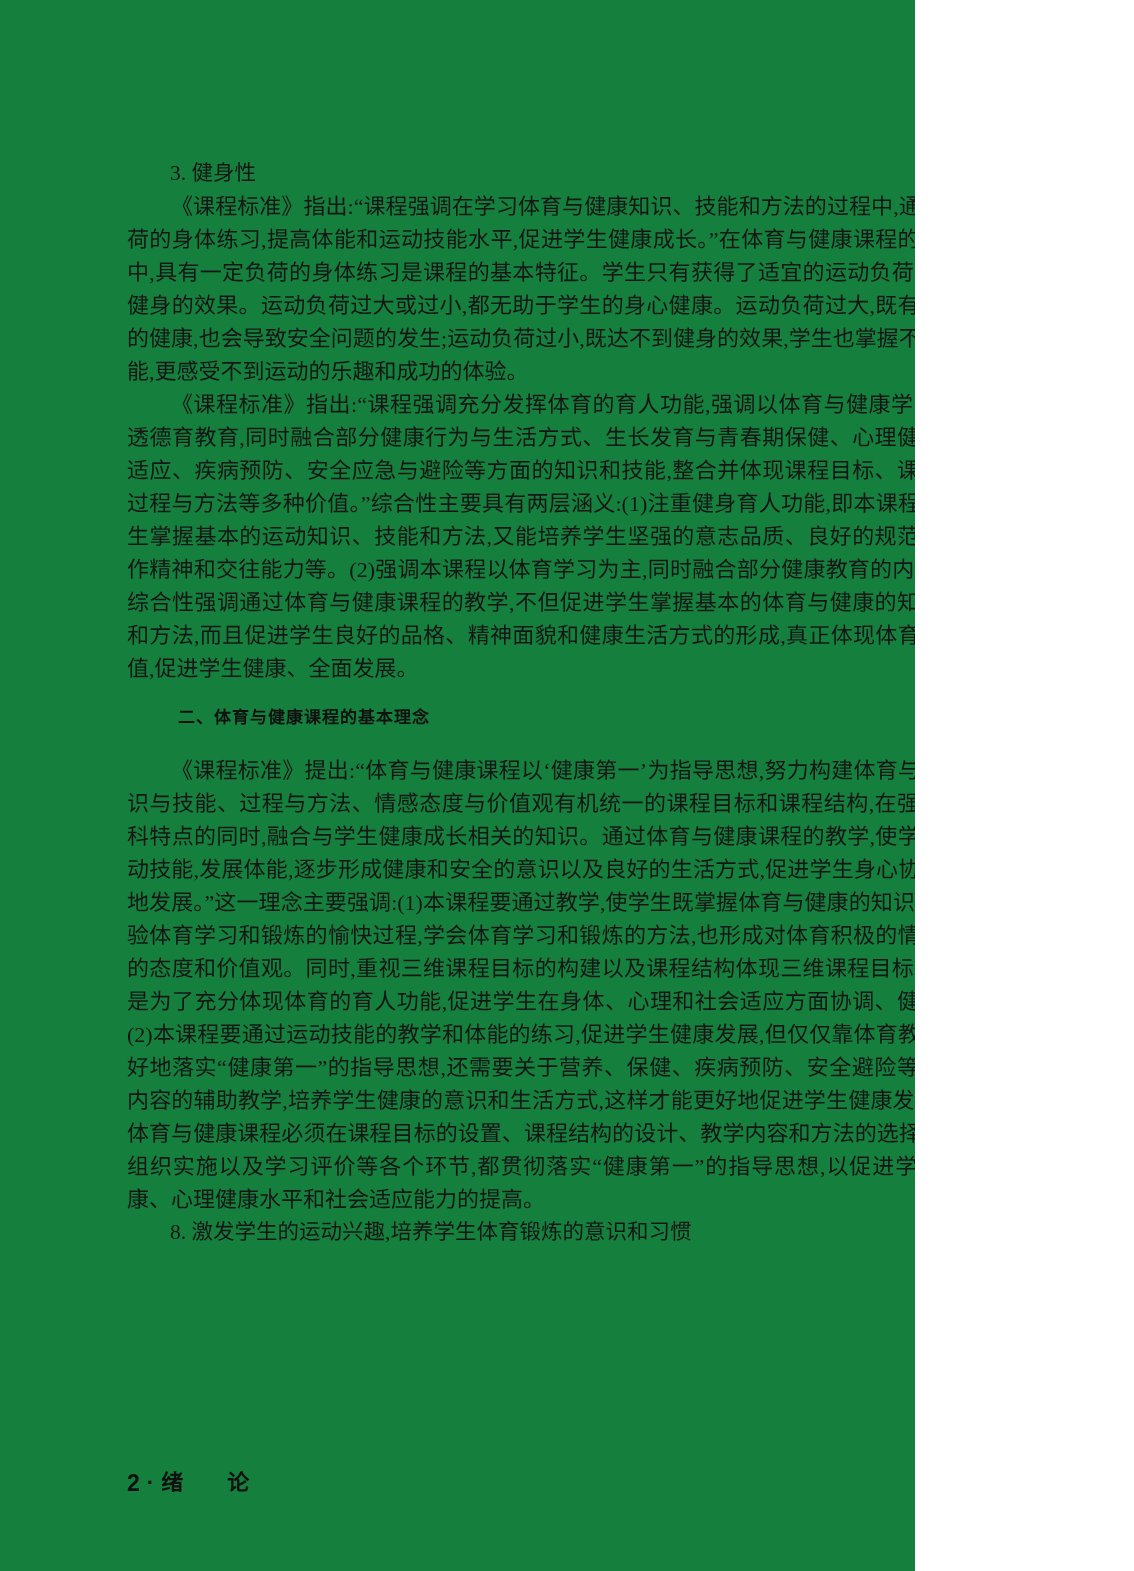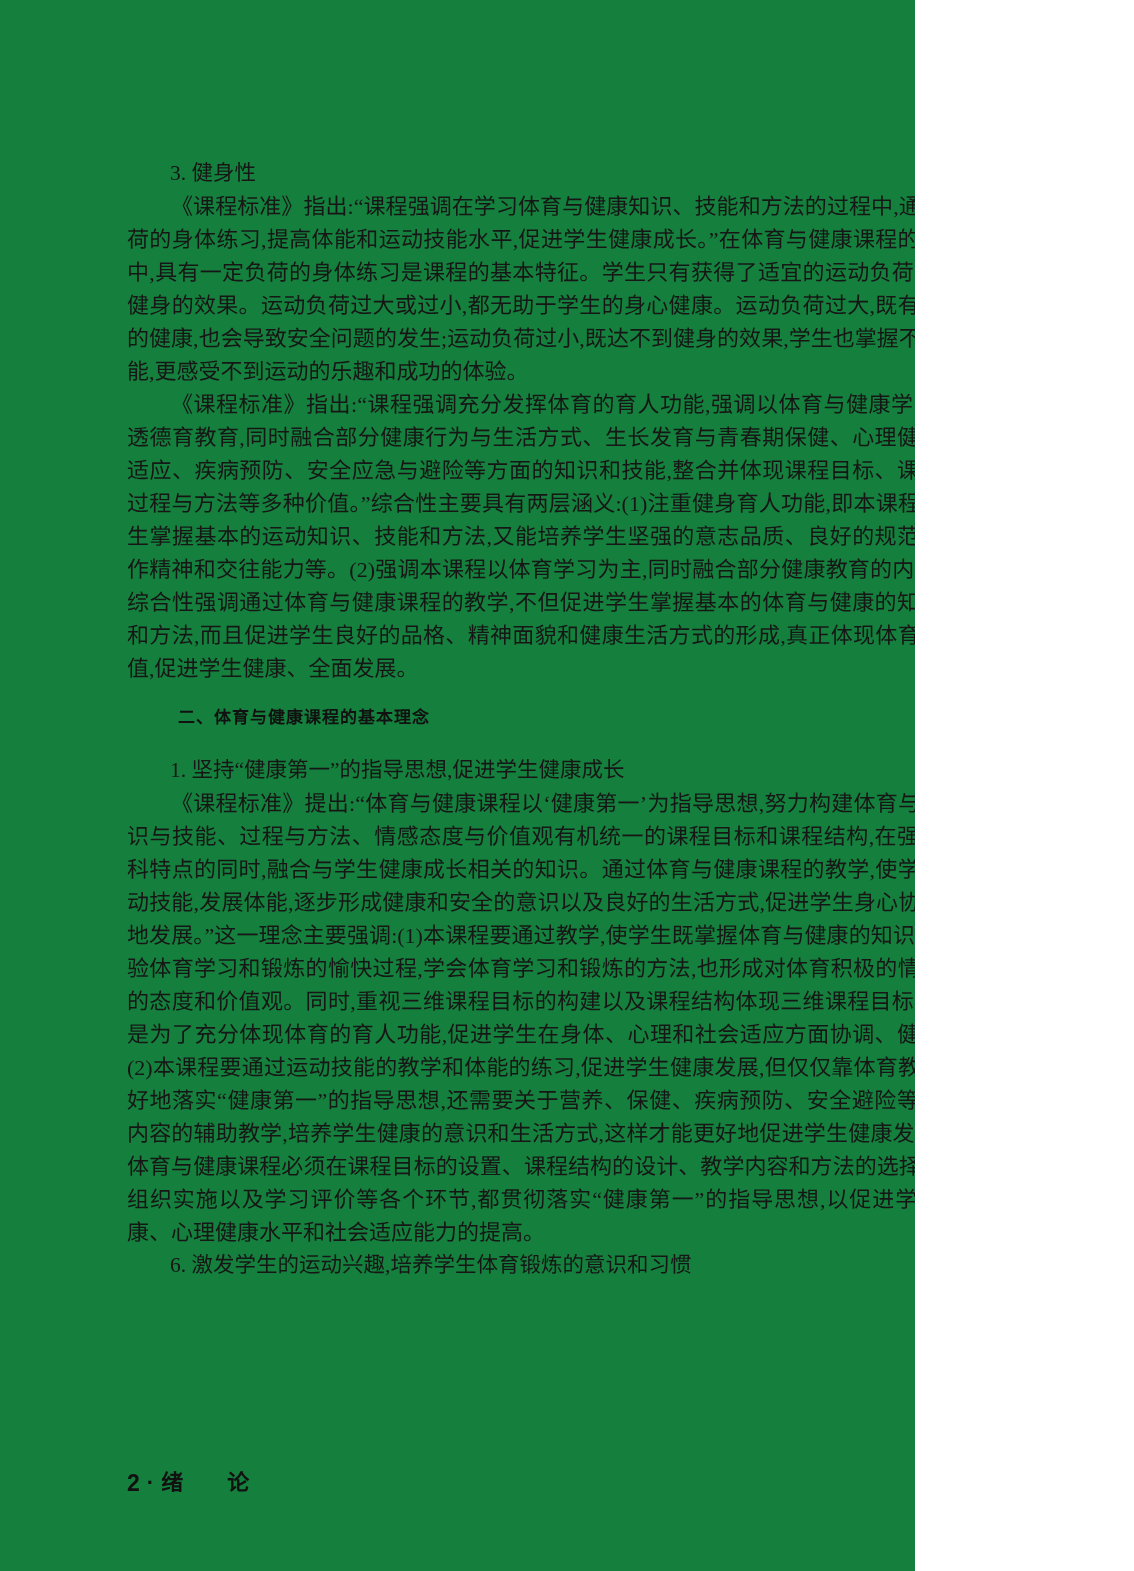--- a/index.html
+++ b/index.html
@@ -74,25 +74,24 @@
 
     <h3 class="num-heading">3. 健身性</h3>
 
     <p class="body-para">《课程标准》指出:“课程强调在学习体育与健康知识、技能和方法的过程中,通过适宜负荷的身体练习,提高体能和运动技能水平,促进学生健康成长。”在体育与健康课程的学习过程中,具有一定负荷的身体练习是课程的基本特征。学生只有获得了适宜的运动负荷,才能达到健身的效果。运动负荷过大或过小,都无助于学生的身心健康。运动负荷过大,既有损于学生的健康,也会导致安全问题的发生;运动负荷过小,既达不到健身的效果,学生也掌握不好运动技能,更感受不到运动的乐趣和成功的体验。</p>
 
 
     <p class="body-para">《课程标准》指出:“课程强调充分发挥体育的育人功能,强调以体育与健康学习为主,渗透德育教育,同时融合部分健康行为与生活方式、生长发育与青春期保健、心理健康与社会适应、疾病预防、安全应急与避险等方面的知识和技能,整合并体现课程目标、课程内容、过程与方法等多种价值。”综合性主要具有两层涵义:(1)注重健身育人功能,即本课程既能使学生掌握基本的运动知识、技能和方法,又能培养学生坚强的意志品质、良好的规范意识、合作精神和交往能力等。(2)强调本课程以体育学习为主,同时融合部分健康教育的内容。总之,综合性强调通过体育与健康课程的教学,不但促进学生掌握基本的体育与健康的知识、技能和方法,而且促进学生良好的品格、精神面貌和健康生活方式的形成,真正体现体育的教育价值,促进学生健康、全面发展。</p>
 
     <h2 class="chapter-heading">二、体育与健康课程的基本理念</h2>
 
-    <h3 class="num-heading">1. 坚持“健康第一”的指导思想,促进学生健康成长</h3>
 
     <p class="body-para">《课程标准》提出:“体育与健康课程以‘健康第一’为指导思想,努力构建体育与健康的知识与技能、过程与方法、情感态度与价值观有机统一的课程目标和课程结构,在强调体育学科特点的同时,融合与学生健康成长相关的知识。通过体育与健康课程的教学,使学生掌握运动技能,发展体能,逐步形成健康和安全的意识以及良好的生活方式,促进学生身心协调、全面地发展。”这一理念主要强调:(1)本课程要通过教学,使学生既掌握体育与健康的知识和技能,体验体育学习和锻炼的愉快过程,学会体育学习和锻炼的方法,也形成对体育积极的情感、正确的态度和价值观。同时,重视三维课程目标的构建以及课程结构体现三维课程目标的思想,更是为了充分体现体育的育人功能,促进学生在身体、心理和社会适应方面协调、健康发展。(2)本课程要通过运动技能的教学和体能的练习,促进学生健康发展,但仅仅靠体育教学不能很好地落实“健康第一”的指导思想,还需要关于营养、保健、疾病预防、安全避险等健康教育内容的辅助教学,培养学生健康的意识和生活方式,这样才能更好地促进学生健康发展。总之,体育与健康课程必须在课程目标的设置、课程结构的设计、教学内容和方法的选择、课程的组织实施以及学习评价等各个环节,都贯彻落实“健康第一”的指导思想,以促进学生身体健康、心理健康水平和社会适应能力的提高。</p>
 
-    <h3 class="num-heading">6. 激发学生的运动兴趣,培养学生体育锻炼的意识和习惯</h3>
+    <h3 class="num-heading">8. 激发学生的运动兴趣,培养学生体育锻炼的意识和习惯</h3>
 
 
   </main>
 
   <footer class="page-footer">
     <span class="pg-num">2</span>
     <span class="dot">·</span>
     <span class="chap">绪　　论</span>
   </footer>
 </div>

